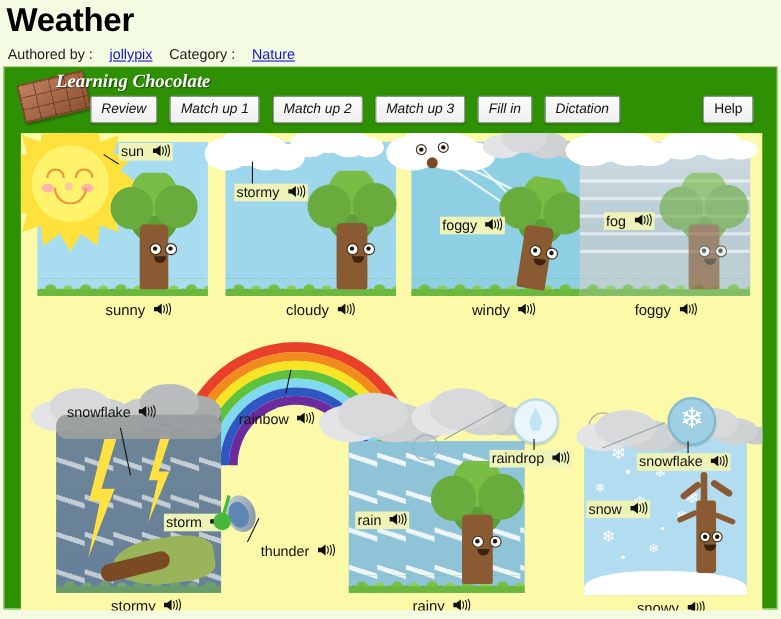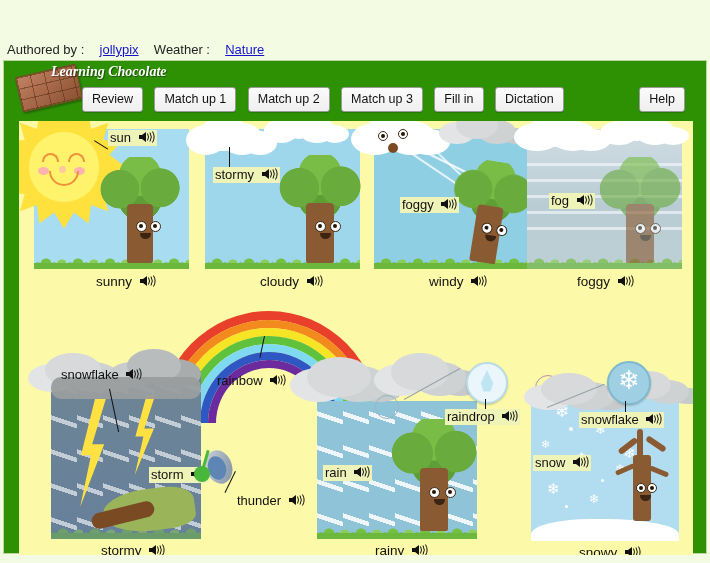--- a/index.html
+++ b/index.html
@@ -46,27 +46,27 @@
       linear-gradient(150deg,#c08363 0%, #a96a4a 45%, #8a5132 100%);
     transform: rotate(-13deg);
     border: 1px solid #7a472b;
     border-radius: 2px;
     box-shadow: 1px 2px 2px rgba(0,0,0,.3);
   }
   .logo-text {
     position: absolute; left: 35px; top: 0px;
     font-family: "Liberation Serif", serif;
     font-style: italic; font-weight: bold;
-    font-size: 14px; color: #ffffff;
+    font-size: 17px; color: #ffffff;
     text-shadow: 1px 1px 1px rgba(0,0,0,.45);
     white-space: nowrap;
   }
 
   
-  .toolbar { position: absolute; left: 78px; top: 26px; height: 26px; }
+  .toolbar { position: absolute; left: 78px; top: 26px; height: 26px; font-style: italic; }
   .tb-btn {
     display: inline-block; vertical-align: top;
     margin-right: 7px;
     padding: 4px 9px 5px 9px;
     font-size: 12.5px; color: #111;
     background: linear-gradient(180deg,#fbfbfb 0%, #efefef 100%);
     border: 1px solid #9a9a9a;
     border-radius: 3px;
     cursor: pointer;
     white-space: nowrap;
@@ -206,27 +206,28 @@
   .magnify.snow { background: #9ecfe2; border-color: #7fb9cf; }
   .minicircle { position: absolute; border-radius: 50%; border: 1px solid #9ab6c2; }
 
   .speaker-horn { position: absolute; }
 </style>
 </head>
 <body>
 
 <div id="root">
 
+  <div class="page-title">Weather</div>
 
   <div class="byline">
     <span>Authored by :</span>
     <span class="sep"></span>
     <span class="lnk">jollypix</span>
     <span class="sep"></span>
-    <span>Weather :</span>
+    <span>Category :</span>
     <span class="sep"></span>
     <span class="lnk">Nature</span>
   </div>
 
   <div class="app-frame">
 
     <div class="logo-wrap">
       <div class="choco"></div>
       <div class="logo-text">Learning Chocolate</div>
     </div>

